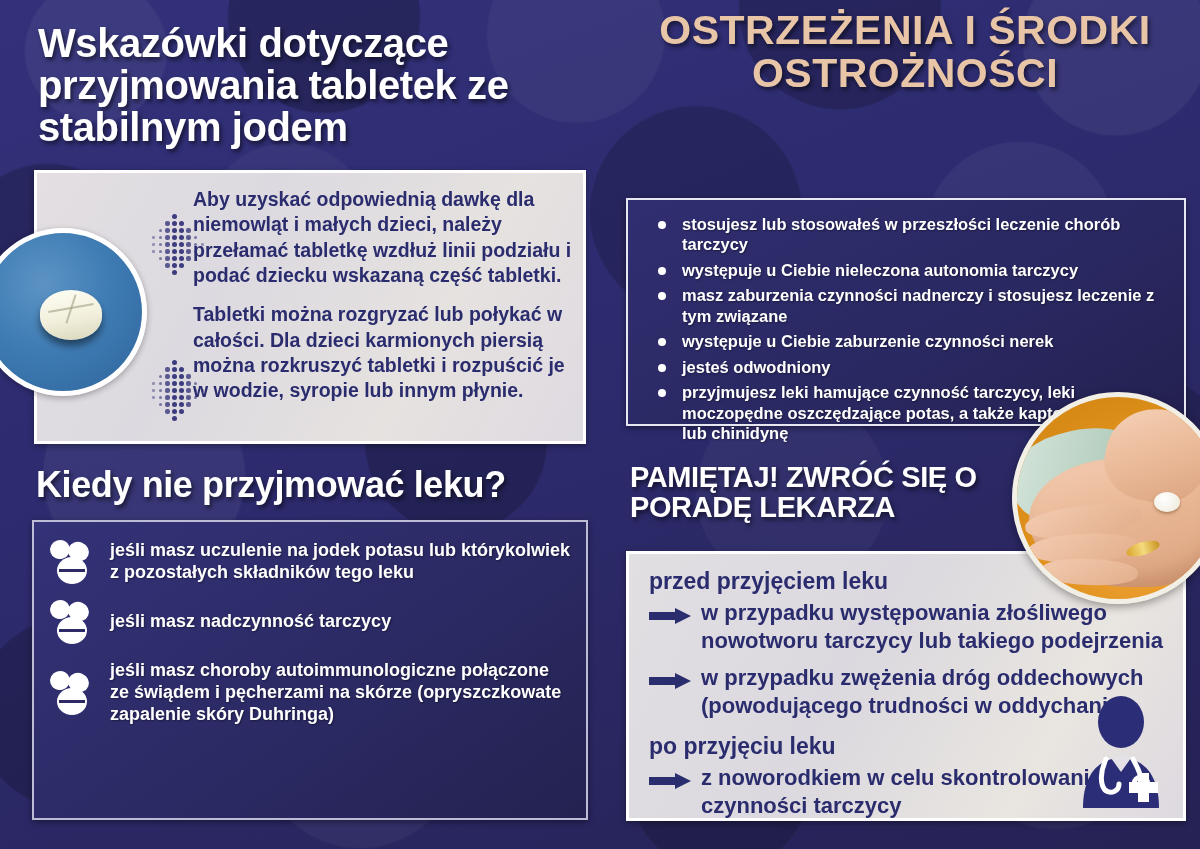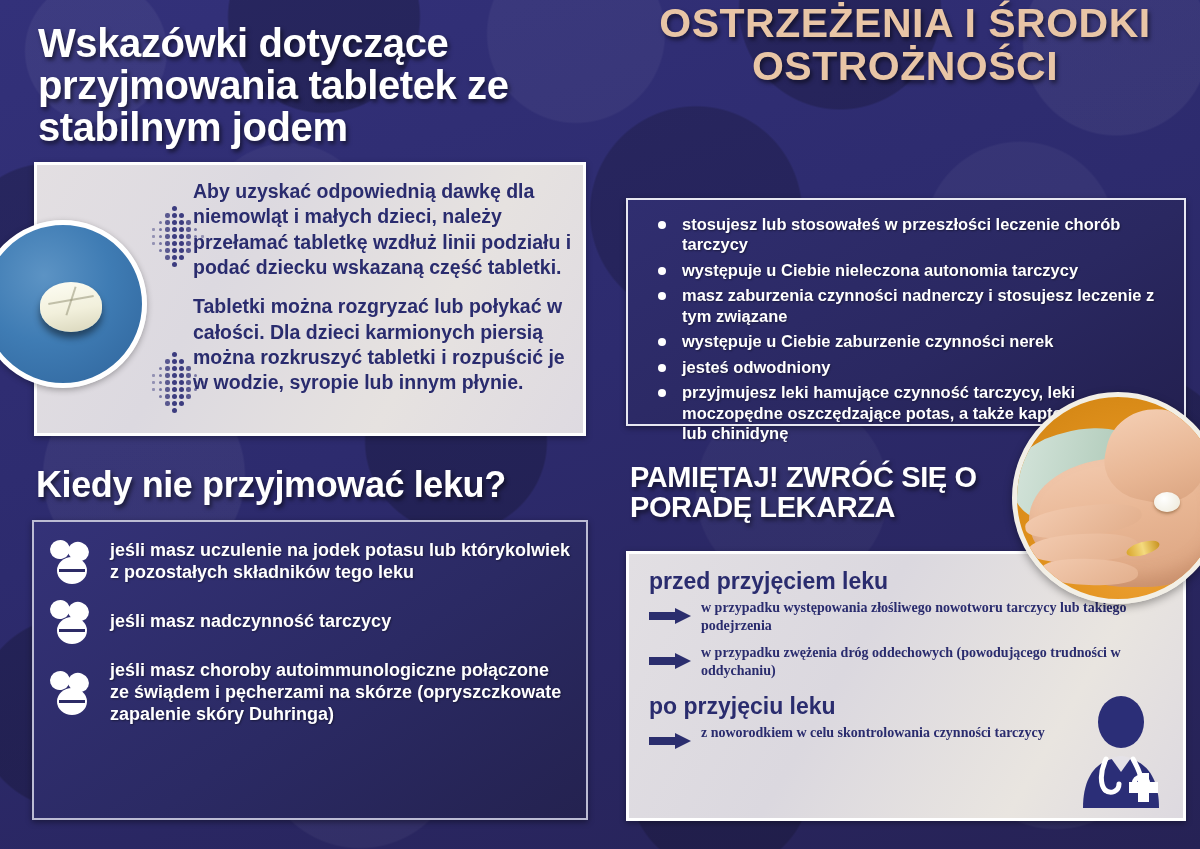--- a/index.html
+++ b/index.html
@@ -37,28 +37,28 @@
     text-shadow:2px 3px 4px rgba(0,0,0,.55);
     letter-spacing:-.4px;
   }
   .h-tan{
     color:#e8c5a6;font-weight:bold;line-height:1.06;
     text-shadow:2px 3px 4px rgba(0,0,0,.5);
     letter-spacing:.5px;
   }
 
   #title-left{position:absolute;left:38px;top:22px;width:560px;font-size:40px;}
-  #title-right{position:absolute;left:620px;top:2px;width:570px;font-size:41px;text-align:center;}
+  #title-right{position:absolute;left:620px;top:9px;width:570px;font-size:41px;text-align:center;}
   #uwazaj{position:absolute;left:622px;top:142px;font-size:30px;}
   #kiedy{position:absolute;left:36px;top:466px;font-size:36px;}
   #pamietaj{position:absolute;left:630px;top:462px;width:420px;font-size:29px;}
 
   
   #box-tips{
-    position:absolute;left:34px;top:162px;width:552px;height:274px;
+    position:absolute;left:34px;top:170px;width:552px;height:274px;
     background:linear-gradient(120deg,#e3dfe2 0%,#dcd9e0 35%,#e6e2e0 70%,#dedae1 100%);
     border:3px solid #ffffff;box-sizing:border-box;
     box-shadow:0 2px 6px rgba(0,0,0,.35);
   }
   #box-tips .body{
     position:absolute;left:156px;top:14px;right:10px;
     color:#2a2c6e;font-weight:bold;font-size:19.5px;line-height:1.30;
   }
   #box-tips .body p{margin:0 0 14px 0;}
 
@@ -140,21 +140,21 @@
     position:absolute;left:626px;top:551px;width:560px;height:270px;
     background:linear-gradient(120deg,#e2dfe3 0%,#dbd8df 40%,#e9e5e0 75%,#ddd9e0 100%);
     border:3px solid #ffffff;box-sizing:border-box;
     box-shadow:0 2px 6px rgba(0,0,0,.35);
   }
   #box-doc .sub{
     color:#2a2c6e;font-weight:bold;font-size:23px;margin:14px 0 4px 20px;
   }
   #box-doc .arrow-item{
     position:relative;margin:0 0 10px 20px;padding-left:52px;
-    color:#2a2c6e;font-weight:bold;font-size:14px;line-height:1.25;font-family:Liberation Serif, serif;
+    color:#2a2c6e;font-weight:bold;font-size:22px;line-height:1.25;
   }
   .arrow-glyph{
     position:absolute;left:0;top:9px;width:44px;height:14px;
   }
   .arrow-glyph .shaft{position:absolute;left:0;top:4px;width:28px;height:8px;background:#2b2e6e;}
   .arrow-glyph .head{
     position:absolute;left:26px;top:0;width:0;height:0;
     border-top:8px solid transparent;border-bottom:8px solid transparent;
     border-left:16px solid #2b2e6e;
   }

